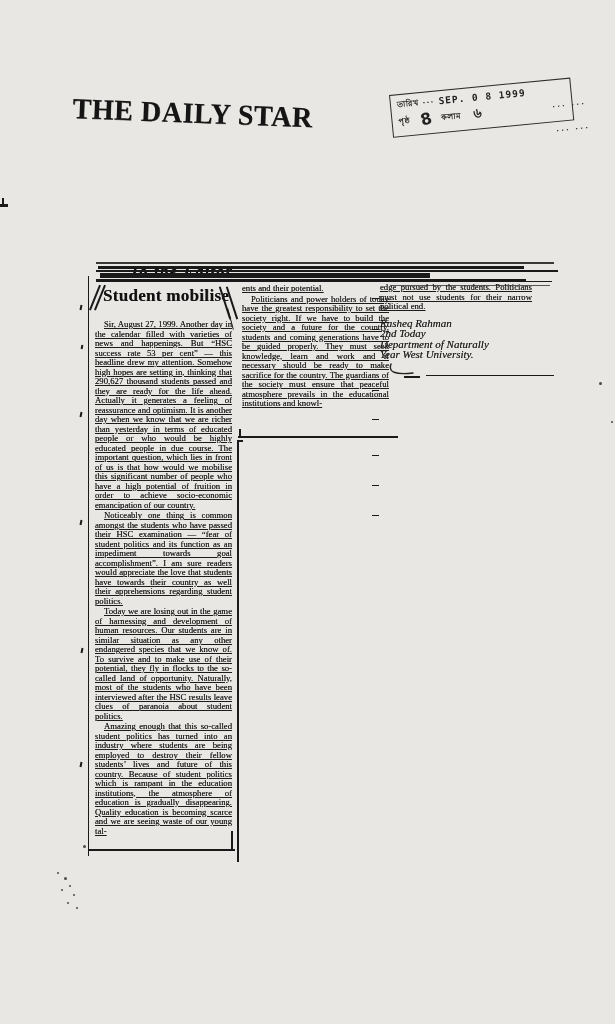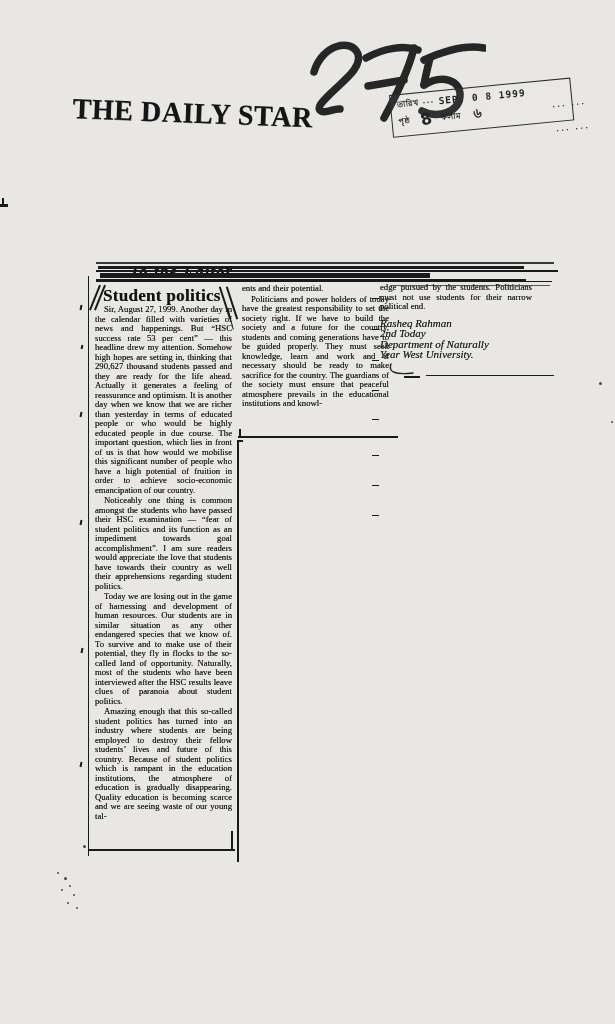--- a/index.html
+++ b/index.html
@@ -29,55 +29,41 @@
   
   .strip{position:absolute;left:96px;top:261px;width:432px;height:23px;}
   .strip-text{position:absolute;left:34px;top:1px;font-size:15.5px;font-weight:bold;font-style:italic;
               letter-spacing:1.5px;color:#0e0e0e;white-space:nowrap;text-shadow:0 0 .6px #000;}
   .ln{position:absolute;background:#1a1a1a;}
   
   .headline{position:absolute;left:103px;top:286px;margin:0;font-size:17px;font-weight:bold;
             letter-spacing:.3px;color:#101010;text-shadow:.3px .3px .5px rgba(0,0,0,.5);white-space:nowrap;}
   .col{position:absolute;font-size:8.7px;line-height:9.5px;text-align:justify;
        color:#1c1c1c;hyphens:auto;-webkit-hyphens:auto;}
-  .col p{margin:0 0 1px 0;text-indent:9px;text-shadow:0 0 .55px rgba(25,25,25,.75);}
+  .col p{margin:0 0 1px 0;text-indent:9px;text-shadow:0 0 .55px rgba(25,25,25,.75);text-decoration:underline;}
   .col p.noindent{text-indent:0;}
-  .col1{left:95px;top:305px;width:137px;}
+  .col1{left:95px;top:320px;width:137px;}
   .col2{left:242px;top:284px;width:147px;}
   .col3{left:380px;top:283px;width:152px;}
   .sig{margin-top:6px;font-style:italic;font-size:11px;line-height:10.6px;
        text-shadow:0 0 .5px rgba(25,25,25,.7);}
   .speck{position:absolute;background:#4a4a4a;border-radius:50%;}
   .slash{position:absolute;background:#1a1a1a;}
   .flourish{position:absolute;left:388px;top:362px;width:28px;height:15px;}
 </style>
 </head>
 <body>
 
 <div class="page">
 
   <div class="ln" style="left:0;top:204px;width:8px;height:2.5px;"></div>
   <div class="ln" style="left:2px;top:198px;width:2px;height:7px;"></div>
 
   <h1 class="masthead">THE DAILY STAR</h1>
 
-  <div class="hw-number">
-    <span class="ghost">275</span>
-    <svg viewBox="0 0 190 94">
-      <g fill="none" stroke="#161616" stroke-width="7.5" stroke-linecap="round" opacity="0.92">
-        <path d="M 18 44 C 26 16 56 10 62 26 C 66 40 48 52 34 66 C 26 74 20 80 25 83 C 30 86 38 80 44 81"></path>
-        <path d="M 70 30 C 88 20 108 17 122 22"></path>
-        <path d="M 118 20 C 112 44 100 68 88 90"></path>
-        <path d="M 72 58 L 108 52"></path>
-        <path d="M 128 32 C 150 22 172 17 188 20"></path>
-        <path d="M 134 30 C 131 42 129 50 128 57"></path>
-        <path d="M 128 57 C 146 46 165 52 164 68 C 163 84 142 91 126 83"></path>
-      </g>
-    </svg>
-  </div>
 
   <div class="stamp">
     <div class="stamp-row">
       <span class="stamp-bn">তারিখ</span>
       <span class="stamp-dots-inline">···</span>
       <span class="stamp-date">SEP. 0 8 1999</span>
     </div>
     <div class="stamp-row">
       <span class="stamp-bn">পৃষ্ঠ</span>
       <span class="hw-eight">8</span>
@@ -93,21 +79,21 @@
     <div class="ln" style="left:0;top:1px;width:458px;height:1.5px;opacity:.85;"></div>
     <div class="ln" style="left:2px;top:5px;width:426px;height:3px;"></div>
     <div class="ln" style="left:0;top:9px;width:462px;height:1.5px;"></div>
     <div class="ln" style="left:4px;top:12px;width:330px;height:5px;"></div>
     <div class="ln" style="left:0;top:18px;width:430px;height:2.5px;"></div>
   </div>
 
   <div class="ln" style="left:390px;top:281px;width:162px;height:1.2px;"></div>
   <div class="ln" style="left:390px;top:285px;width:160px;height:1px;opacity:.7;"></div>
 
-  <h2 class="headline">Student politics</h2>
+  <h2 class="headline">Student mobilise</h2>
   <div class="slash" style="left:94px;top:284px;width:1.5px;height:27px;transform:rotate(22deg);"></div>
   <div class="slash" style="left:99px;top:284px;width:1.5px;height:27px;transform:rotate(22deg);"></div>
   <div class="slash" style="left:224px;top:286px;width:1.5px;height:34px;transform:rotate(-18deg);"></div>
   <div class="slash" style="left:231px;top:286px;width:1.5px;height:34px;transform:rotate(-18deg);"></div>
   <div class="slash" style="left:230px;top:308px;width:1.2px;height:22px;transform:rotate(-15deg);"></div>
 
   <div class="col col1">
     <p>Sir, August 27, 1999. Another day in the calendar filled with varieties of news and happenings. But “HSC success rate 53 per cent” — this headline drew my attention. Somehow high hopes are setting in, thinking that 290,627 thousand students passed and they are ready for the life ahead. Actually it generates a feeling of reassurance and optimism. It is another day when we know that we are richer than yesterday in terms of educated people or who would be highly educated people in due course. The important question, which lies in front of us is that how would we mobilise this significant number of people who have a high potential of fruition in order to achieve socio-economic emancipation of our country.</p>
     <p>Noticeably one thing is common amongst the students who have passed their HSC examination — “fear of student politics and its function as an impediment towards goal accomplishment”. I am sure readers would appreciate the love that students have towards their country as well their apprehensions regarding student politics.</p>
     <p>Today we are losing out in the game of harnessing and development of human resources. Our students are in similar situation as any other endangered species that we know of. To survive and to make use of their potential, they fly in flocks to the so-called land of opportunity. Naturally, most of the students who have been interviewed after the HSC results leave clues of paranoia about student politics.</p>

